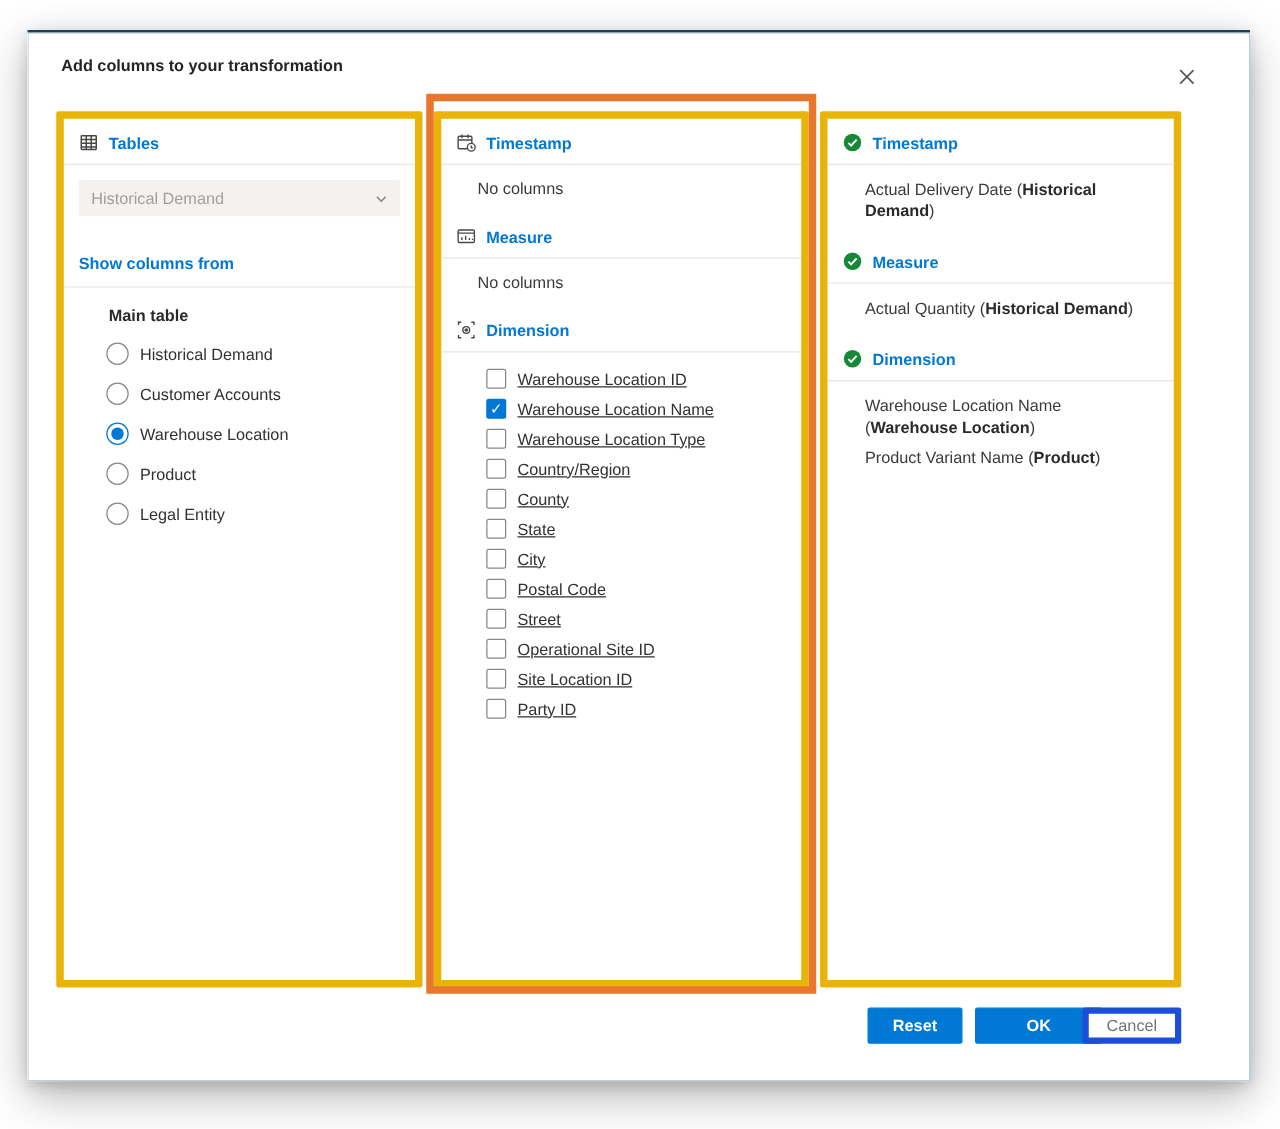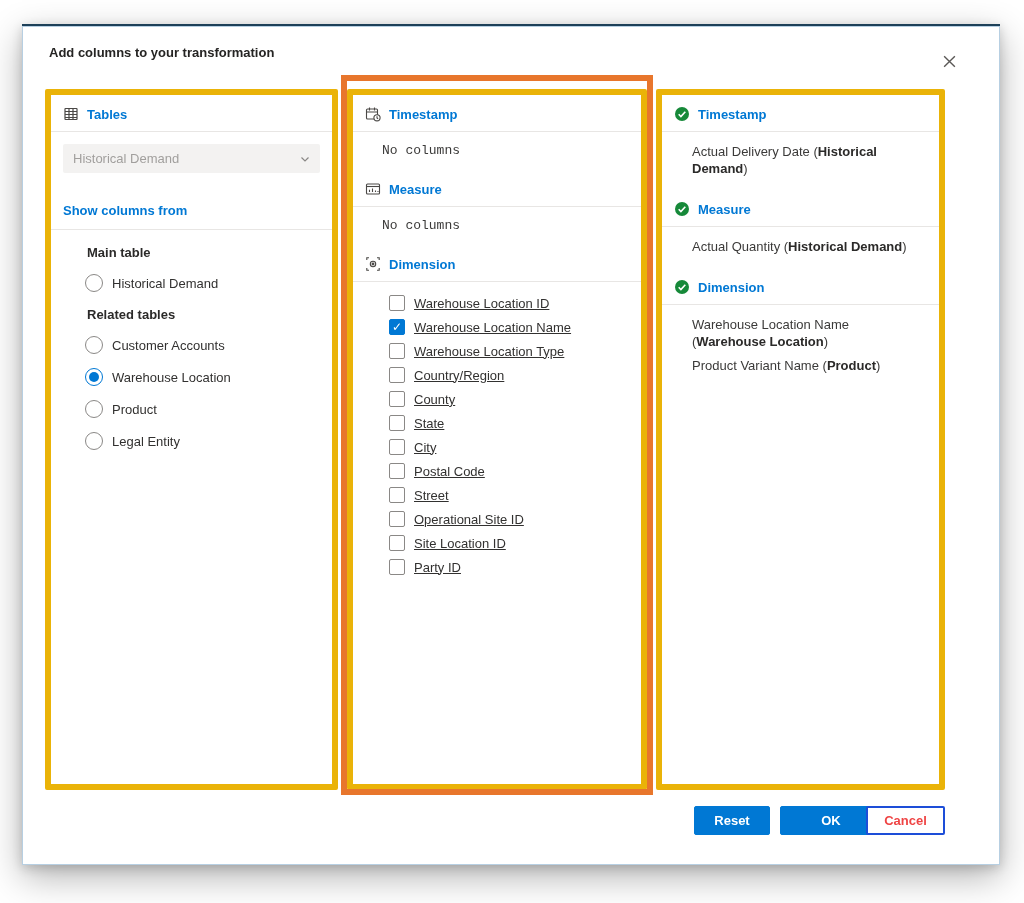--- a/index.html
+++ b/index.html
@@ -61,21 +61,21 @@
     width:18px; height:18px; border:1px solid #8a8886; border-radius:50%;
     background:#fff; flex:0 0 18px; position:relative;
   }
   .radio.selected { border-color:#0078d4; }
   .radio.selected::after {
     content:""; position:absolute; left:3px; top:3px; width:10px; height:10px;
     border-radius:50%; background:#0078d4;
   }
 
   
-  .empty-text { padding:11px 0 12px 29px; color:#3b3a39;font-family:Liberation Mono, monospace; }
+  .empty-text { padding:11px 0 12px 29px; color:#3b3a39; }
   .cb-list { padding:9px 0 0 36px; }
   .cb-row { display:flex; align-items:center; gap:9px; height:24px; cursor:pointer;text-decoration:underline; }
   .cb {
     width:16px; height:16px; border:1px solid #8a8886; border-radius:2px;
     background:#fff; flex:0 0 16px; position:relative;
   }
   .cb.checked { background:#0078d4; border-color:#0078d4; }
   .cb.checked::after {
     content:"✓"; position:absolute; left:2px; top:0px;
     color:#fff; font-size:12px; line-height:15px; font-weight:700;
@@ -91,21 +91,21 @@
   .tbl::before, .tbl::after { color:#3b3a39; }
 
   
   .footer { position:absolute; left:0; top:779px; width:978px; height:30px; }
   .btn {
     position:absolute; height:29px; border-radius:2px; font-size:13px; font-weight:700;
     display:flex; align-items:center; justify-content:center; cursor:pointer;
     font-family:inherit;
   }
   .btn-primary { background:#0078d4; color:#fff; border:1px solid #0078d4; }
-  .btn-default { background:#fff; color:#ef4444; border:2px solid #1d4ed8; font-weight:700; }
+  .btn-default { background:#fff; color:#737373; border:5px solid #1d4ed8; font-weight:400; }
   .btn-reset  { left:671px; width:76px; }
   .btn-ok     { left:757px; width:102px; }
   .btn-cancel { left:843px; width:79px; }
 
   svg { display:block; }
 </style>
 </head>
 <body>
 
 <div class="stage">
@@ -144,21 +144,20 @@
 
         <div class="show-from">Show columns from</div>
 
         <div class="group-label">Main table</div>
 
         <div class="radio-row">
           <span class="radio"></span>
           <span>Historical Demand</span>
         </div>
 
-        <div class="group-label">Related tables</div>
 
         <div class="radio-row">
           <span class="radio"></span>
           <span>Customer Accounts</span>
         </div>
         <div class="radio-row">
           <span class="radio selected"></span>
           <span>Warehouse Location</span>
         </div>
         <div class="radio-row">

